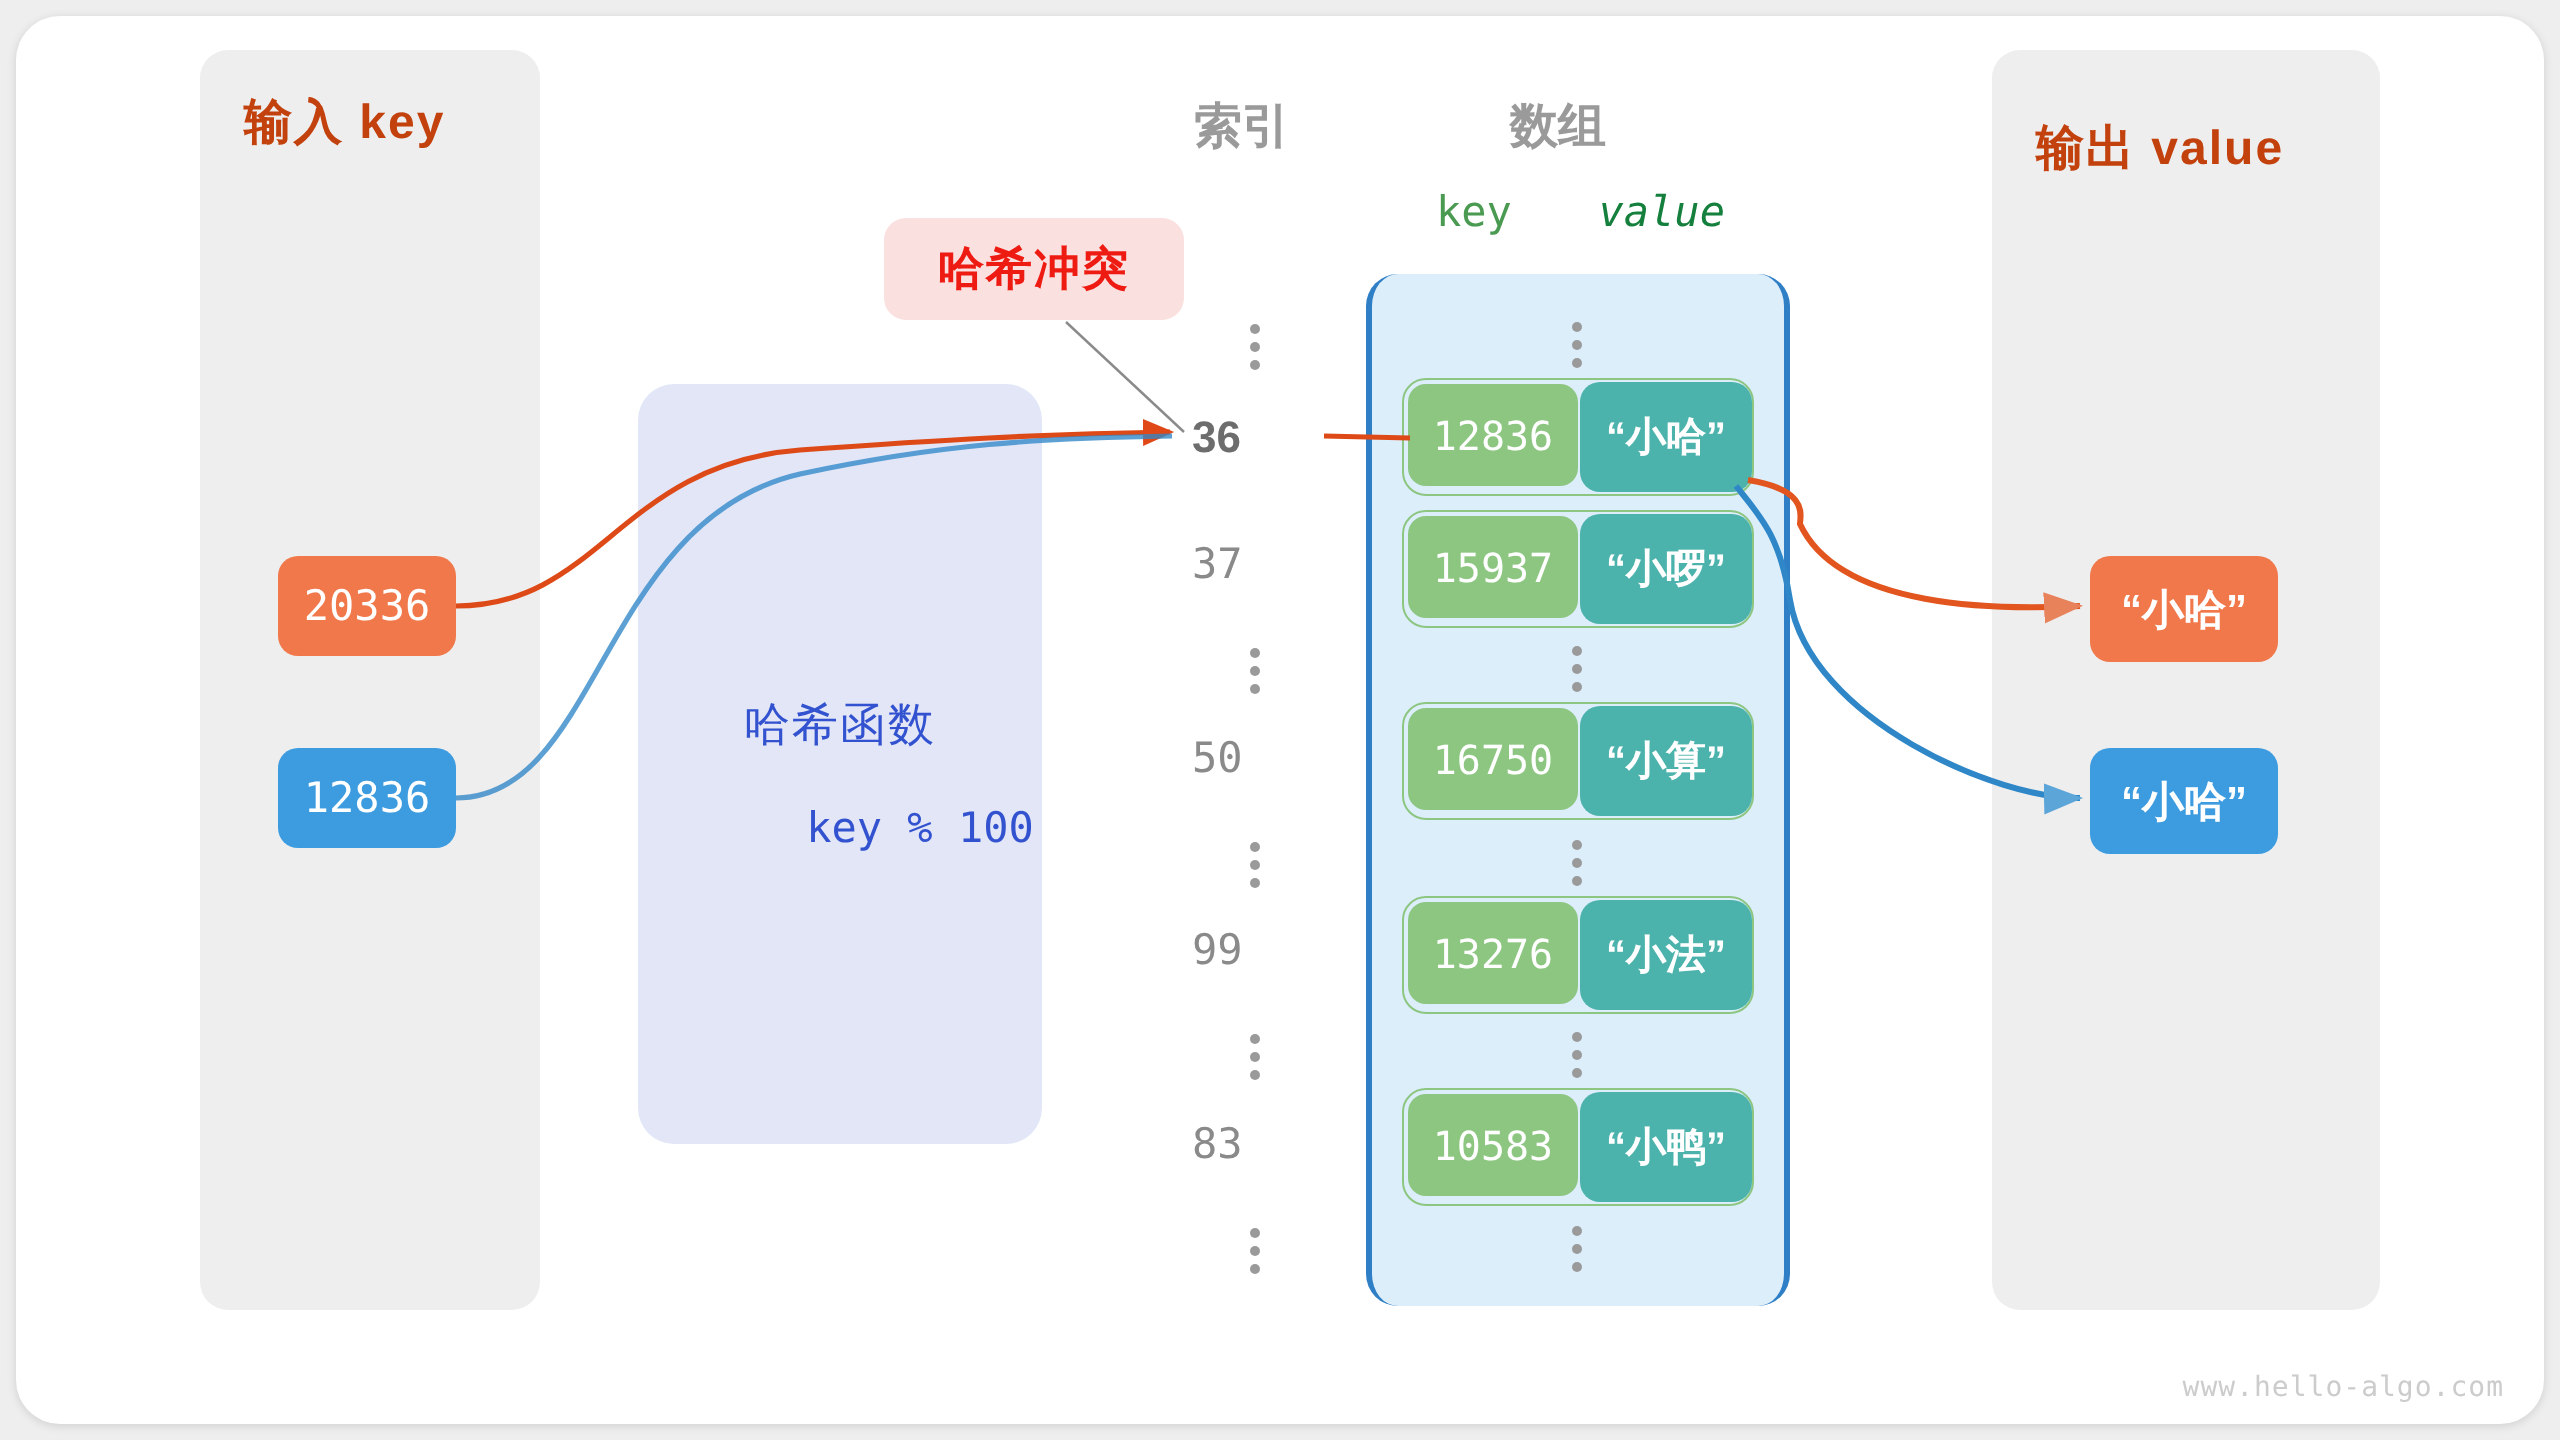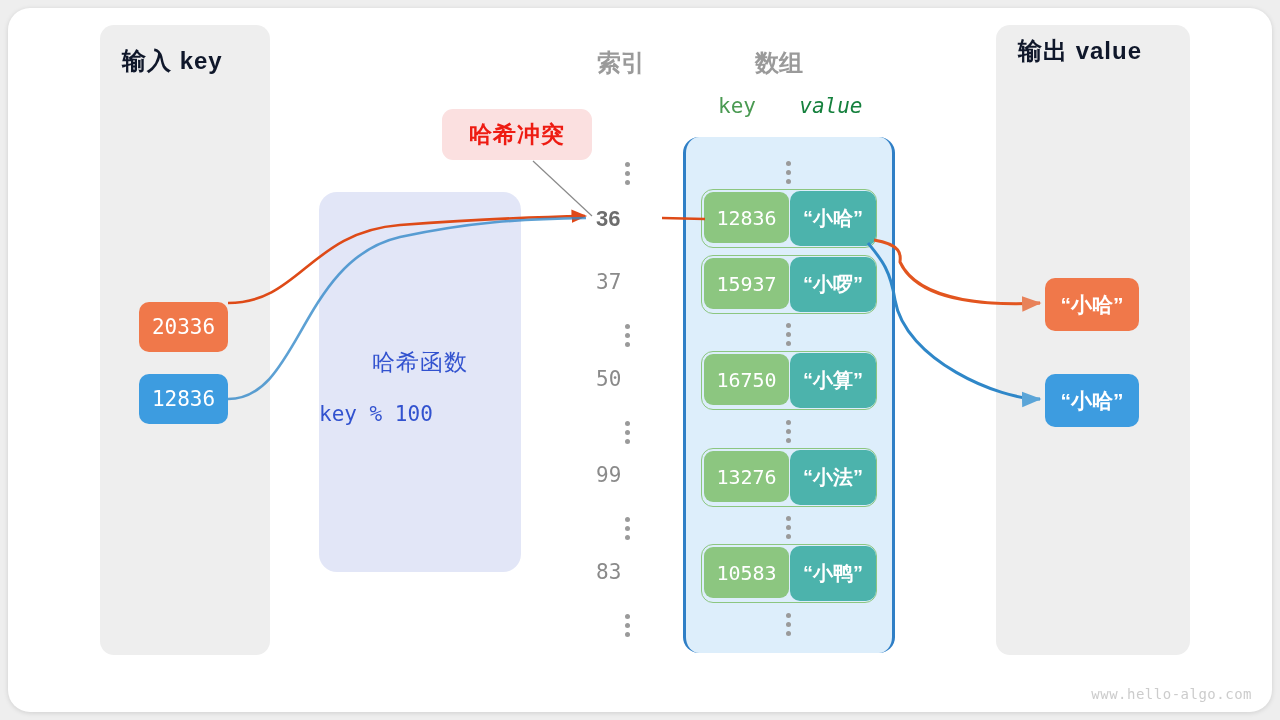--- a/index.html
+++ b/index.html
@@ -31,21 +31,21 @@
   }
   .panel {
     position: absolute;
     background: #eeeeee;
     border-radius: 14px;
   }
   .panel-title {
     position: absolute;
     font-size: 24px;
     font-weight: bold;
-    color: #0f172a;
+    color: #c2410c;
     white-space: nowrap;
     letter-spacing: 1px;
   }
   .col-head {
     position: absolute;
     font-size: 24px;
     font-weight: bold;
     color: #9a9a9a;
     white-space: nowrap;
   }
@@ -73,24 +73,25 @@
     width: 100%;
     text-align: center;
     font-size: 23px;
     color: #3252cf;
     letter-spacing: 1px;
   }
   .hashbox .t2 {
     position: absolute;
     top: 210px;
     width: 100%;
-    text-align: left;
+    text-align: center;
     font-size: 21px;
     color: #3252cf;
     font-family: "DejaVu Sans Mono", "Liberation Mono", monospace;
+    margin-left: 40px;
   }
 
   .keybox {
     position: absolute;
     width: 89px;
     height: 50px;
     border-radius: 10px;
     color: #ffffff;
     font-size: 21px;
     font-family: "DejaVu Sans Mono", "Liberation Mono", monospace;
@@ -233,21 +234,21 @@
 </style>
 </head>
 <body>
 
 <div id="canvas">
   <div class="card"></div>
 
   <div class="panel" style="left:100px; top:25px; width:170px; height:630px;"></div>
   <div class="panel-title" style="left:122px; top:45px;">输入 key</div>
 
-  <div class="keybox" style="left:139px; top:278px; background:#f0784a;margin-top:24px;">20336</div>
+  <div class="keybox" style="left:139px; top:278px; background:#f0784a;">20336</div>
   <div class="keybox" style="left:139px; top:374px; background:#3d9ce0;">12836</div>
 
   <div class="hashbox">
     <div class="t1">哈希函数</div>
     <div class="t2">key % 100</div>
   </div>
 
   <div class="badge">哈希冲突</div>
 
   <div class="col-head" style="left:597px; top:47px;">索引</div>
@@ -340,21 +341,21 @@
     <div class="ev">“小鸭”</div>
   </div>
 
   <div class="vdots" style="left:778px; top:609px;">
       <i></i>
       <i></i>
       <i></i>
     </div>
 
   <div class="panel" style="left:996px; top:25px; width:194px; height:630px;"></div>
-  <div class="panel-title" style="left:1018px; top:35px;">输出 value</div>
+  <div class="panel-title" style="left:1018px; top:58px;">输出 value</div>
 
   <div class="valbox" style="left:1045px; top:278px; background:#f0784a;">“小哈”</div>
   <div class="valbox" style="left:1045px; top:374px; background:#3d9ce0;">“小哈”</div>
 
   <svg class="overlay" viewBox="0 0 1280 720" xmlns="http://www.w3.org/2000/svg">
     <defs>
       <marker id="ah-red" markerWidth="7" markerHeight="7" refX="5.2" refY="3" orient="auto" markerUnits="strokeWidth">
         <path d="M0,0.4 L6,3 L0,5.6 Z" fill="#e04818"></path>
       </marker>
       <marker id="ah-orange" markerWidth="8" markerHeight="8" refX="6" refY="3.2" orient="auto" markerUnits="strokeWidth">

